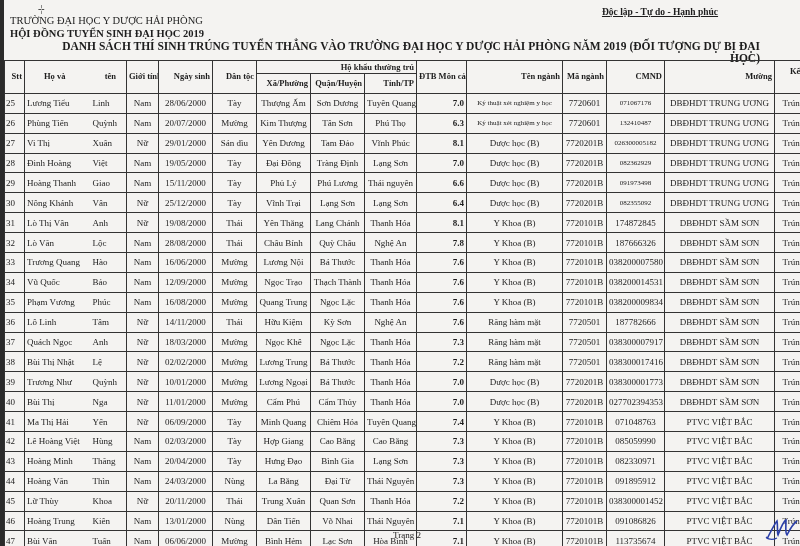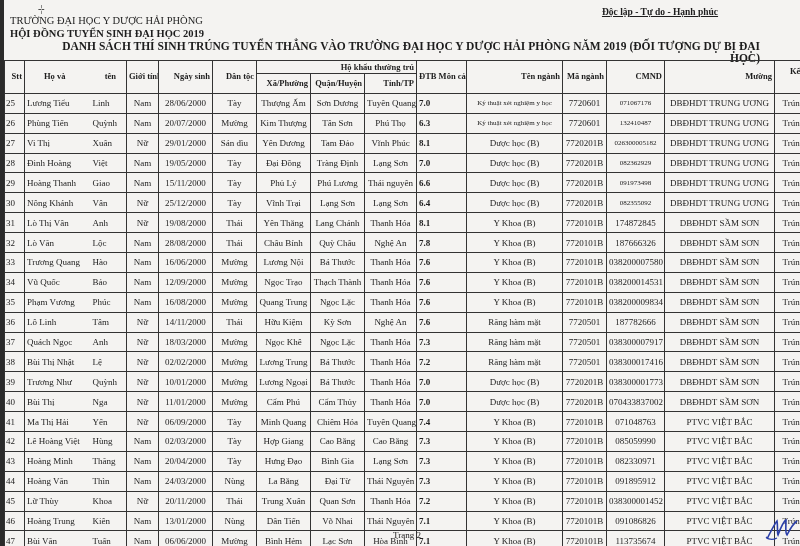--- a/index.html
+++ b/index.html
@@ -21,21 +21,21 @@
   .title { position:absolute; left:60px; top:40px; width:700px; text-align:right; font-size:11.5px; font-weight:bold; }
   table {
     position:absolute; left:4px; top:60px; width:790px;
     border-collapse:collapse; table-layout:fixed;
     font-size:9px;
   }
   th, td { border:1px solid #333; padding:0 2px; height:18.9px; overflow:hidden; white-space:nowrap; }
   th { font-weight:bold; font-size:8.5px; text-align:right; line-height:11px; }
   td.c { text-align:center; }
   td.stt { text-align:left; padding-left:1px; }
-  td.dtb { font-weight:bold; text-align:left; }
+  td.dtb { font-weight:bold; text-align:right; }
   td.small { font-size:7px; text-align:center; }
   td.ho { border-right:none; }
   td.ten { border-left:none; text-align:left; padding-left:8px; }
   th.ho { border-right:none; text-align:center; }
   th.ten { border-left:none; text-align:right; padding-right:10px; }
   .footer-page { position:absolute; left:393px; top:530px; font-size:9px; }
   .sig { position:absolute; left:765px; top:515px; }
 </style>
 </head>
 <body>
@@ -356,21 +356,21 @@
         <td class="ten">Nga</td>
         <td class="c">Nữ</td>
         <td class="c">11/01/2000</td>
         <td class="c">Mường</td>
         <td class="c">Cẩm Phú</td>
         <td class="c">Cẩm Thủy</td>
         <td class="c">Thanh Hóa</td>
         <td class="dtb">7.0</td>
         <td class="c">Dược học (B)</td>
         <td class="c">7720201B</td>
-        <td class="c">070433837002</td>
+        <td class="c">027702394353</td>
         <td class="c">DBĐHDT SẦM SƠN</td>
         <td class="c">Trúng tuyển</td>
       </tr>
       <tr>
         <td class="stt">41</td>
         <td class="ho">Ma Thị Hải</td>
         <td class="ten">Yến</td>
         <td class="c">Nữ</td>
         <td class="c">06/09/2000</td>
         <td class="c">Tày</td>

